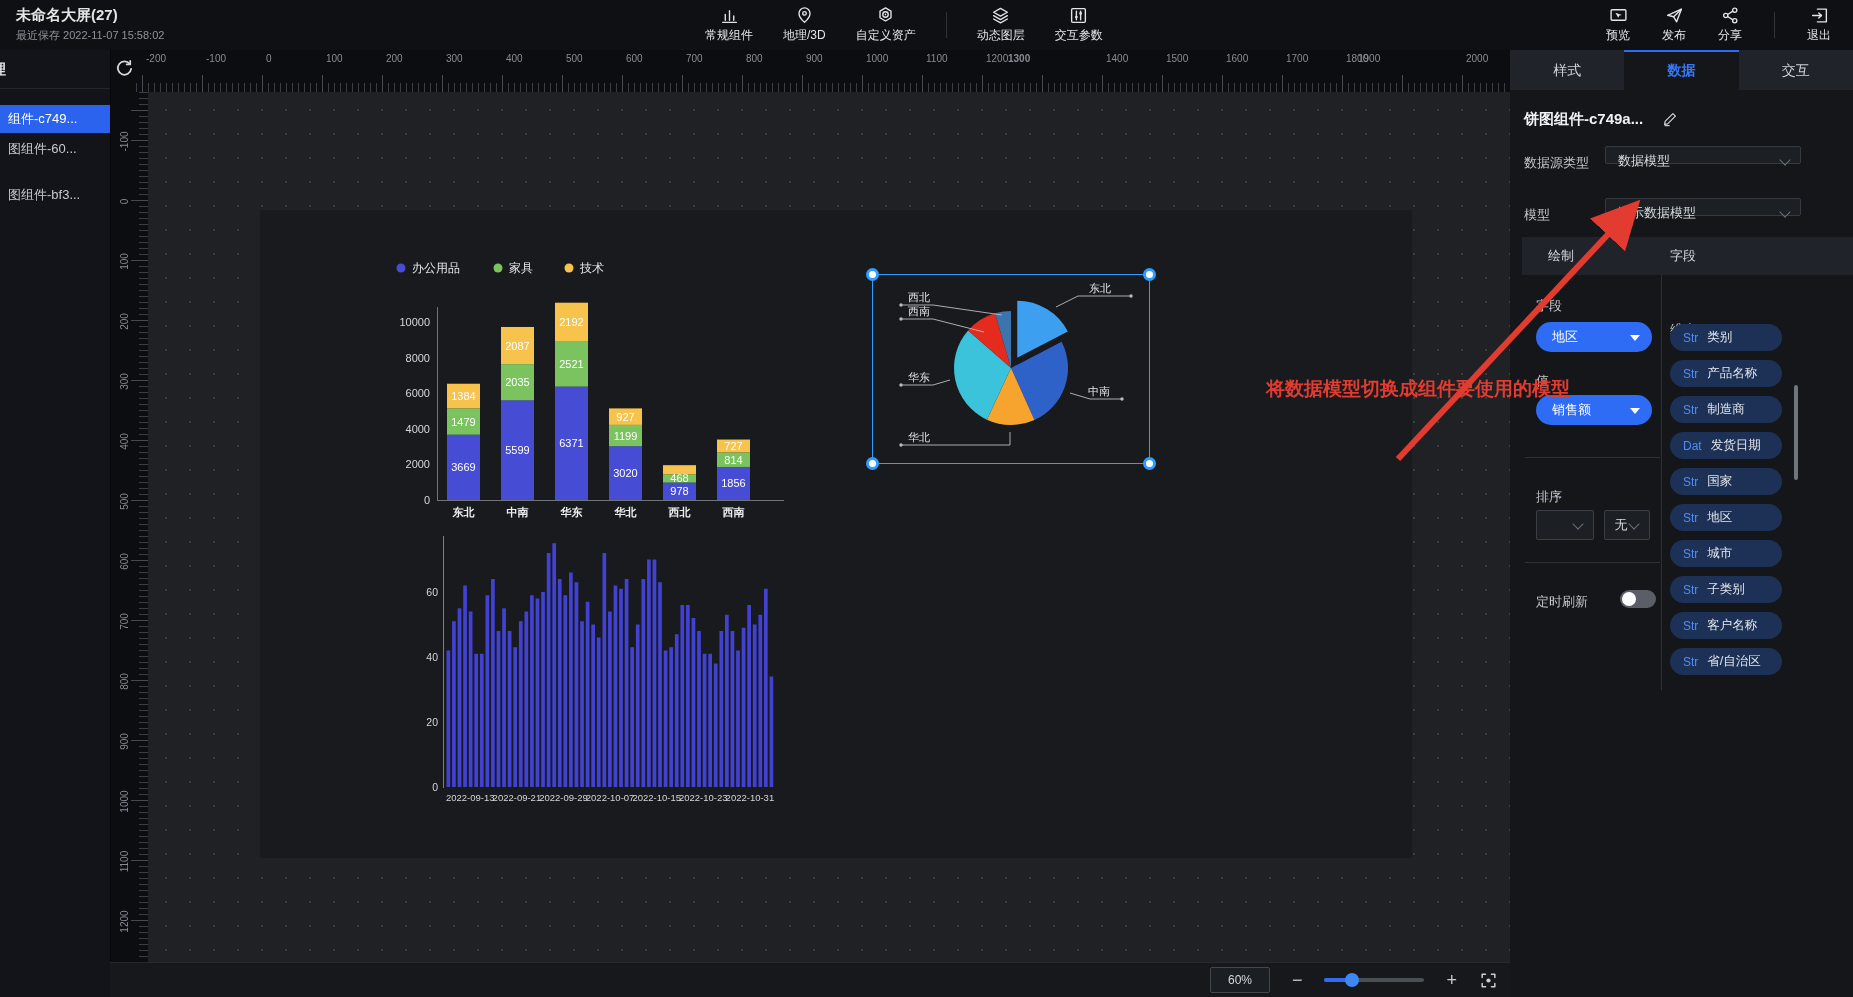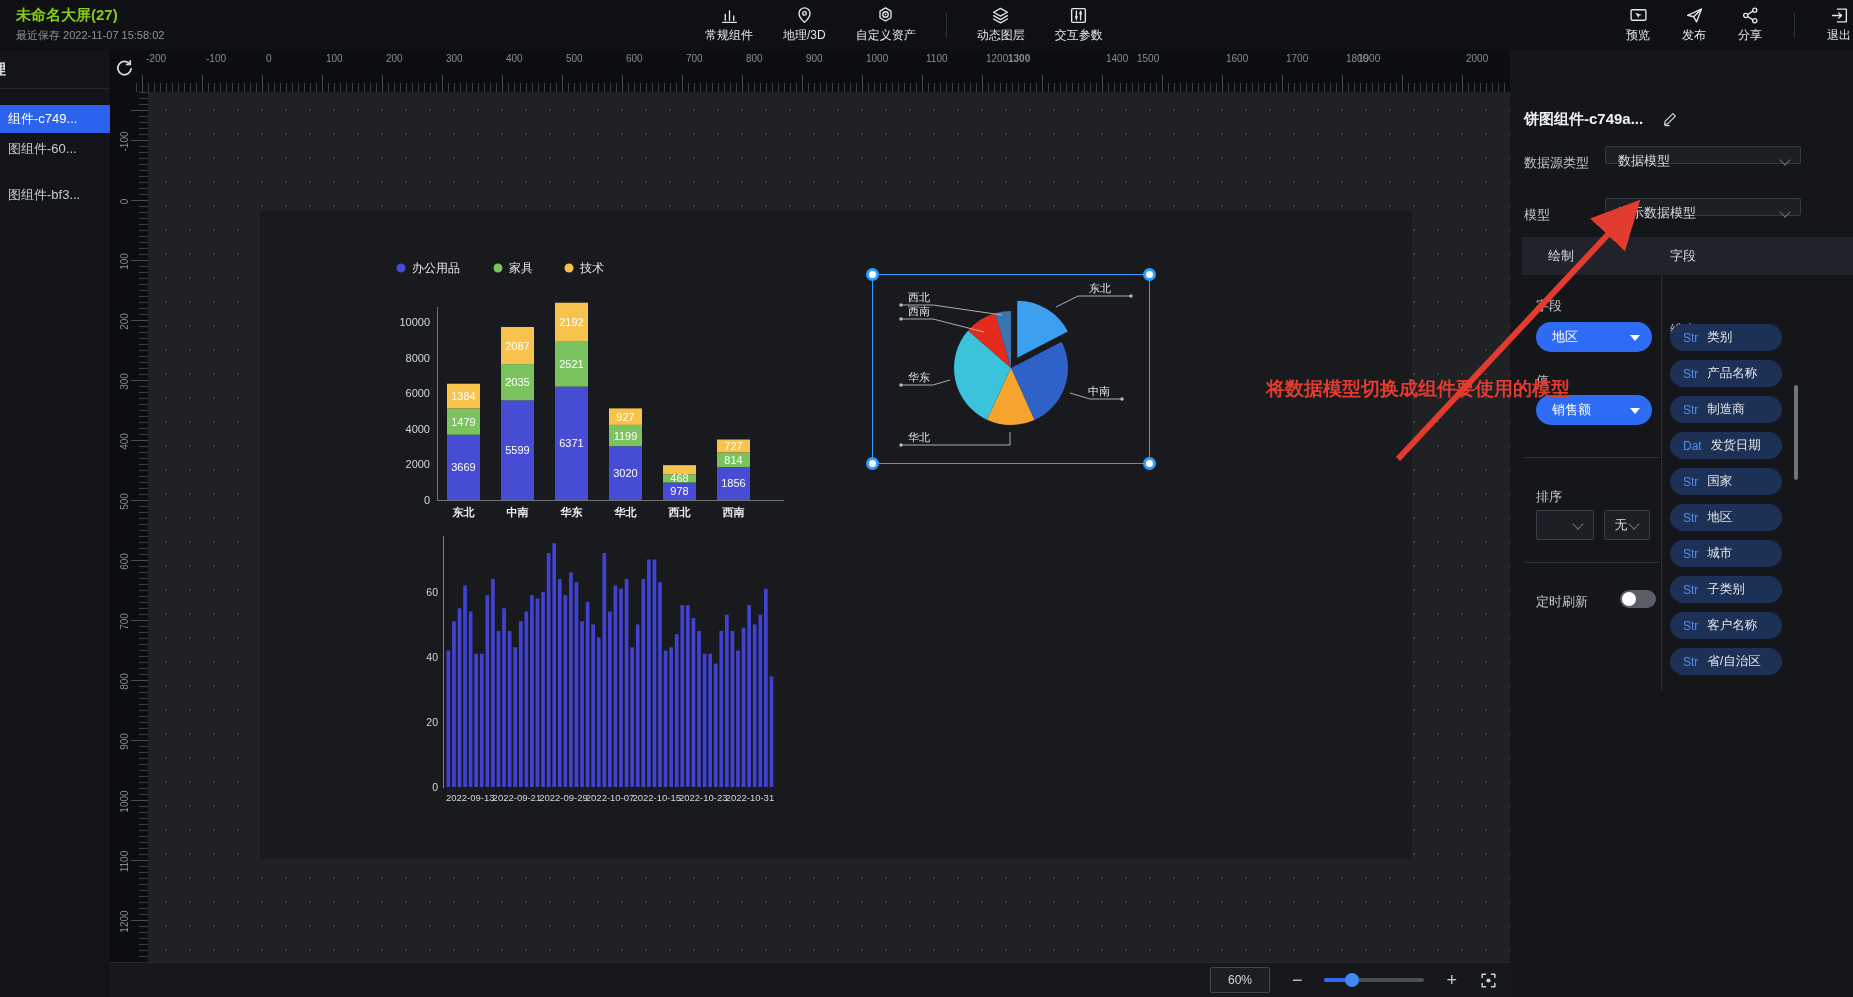--- a/index.html
+++ b/index.html
@@ -3,24 +3,24 @@
 <meta charset="utf-8">
 <style>
   html,body{margin:0;padding:0;background:#0f1013;width:1853px;height:997px;overflow:hidden;
     font-family:"Liberation Sans","DejaVu Sans",sans-serif;-webkit-font-smoothing:antialiased;}
   .app{position:absolute;left:0;top:0;width:1853px;height:997px;}
   svg{font-family:inherit;}
   svg text{font-family:inherit;}
 
   
   .topbar{position:absolute;left:0;top:0;width:1853px;height:50px;background:#0f1013;z-index:20;}
-  .tb-title{position:absolute;left:16px;top:6px;font-size:15px;font-weight:bold;color:#84cc16;}
+  .tb-title{position:absolute;left:16px;top:6px;font-size:15px;font-weight:bold;color:#e5e5e5;}
   .tb-sub{position:absolute;left:16px;top:28px;font-size:11px;color:#8f949c;}
   .tools{position:absolute;left:705px;top:0;height:50px;display:flex;align-items:center;gap:30px;}
-  .actions{position:absolute;right:2px;top:0;height:50px;display:flex;align-items:center;gap:32px;text-align:center;}
+  .actions{position:absolute;right:22px;top:0;height:50px;display:flex;align-items:center;gap:32px;text-align:center;}
   .tool{display:flex;flex-direction:column;align-items:center;gap:2px;color:#e2e5e9;font-size:12px;cursor:pointer;}
   .tool svg{width:19px;height:19px;stroke:#e2e5e9;fill:none;stroke-width:1.3;stroke-linecap:round;stroke-linejoin:round;}
   .vdiv{width:1px;height:26px;background:#2f3338;}
 
   
   .sidebar{position:absolute;left:0;top:50px;width:110px;height:947px;background:#131419;z-index:10;border-right:1px solid #060708;}
   .sb-header{position:absolute;left:0;top:0;width:110px;height:38px;border-bottom:1px solid #24262b;overflow:hidden;}
   .sb-header span{position:absolute;left:-8px;top:11px;font-size:14px;font-weight:bold;color:#dfe2e6;}
   .sb-item{position:absolute;left:0;width:110px;height:28px;line-height:28px;padding-left:8px;box-sizing:border-box;
     font-size:13px;color:#c7cbd1;white-space:nowrap;overflow:hidden;cursor:pointer;}
@@ -215,21 +215,21 @@
       <span style="left: 430px;">500</span>
       <span style="left: 490px;">600</span>
       <span style="left: 550px;">700</span>
       <span style="left: 610px;">800</span>
       <span style="left: 670px;">900</span>
       <span style="left: 730px;">1000</span>
       <span style="left: 790px;">1100</span>
       <span style="left: 850px;">1200</span>
       <span style="left: 872px; font-weight: bold;">1300</span>
       <span style="left: 970px;">1400</span>
-      <span style="left: 1001px;">1500</span>
+      <span style="left: 1030px;">1500</span>
       <span style="left: 1090px;">1600</span>
       <span style="left: 1150px;">1700</span>
       <span style="left: 1210px;">1800</span>
       <span style="left: 1222px;">1900</span>
       <span style="left: 1330px;">2000</span>
     </div>
   <div class="ruler-v" id="rulerV">
     <div class="minor"></div>
       <div class="major"></div>
   <span style="top: 44px;">-100</span>
@@ -425,20 +425,25 @@
     <div class="zbtn">+</div>
     <div class="fitbtn">
       <svg viewBox="0 0 18 18">
         <path d="M3 6.2 V3 H6.2 M11.8 3 H15 V6.2 M15 11.8 V15 H11.8 M6.2 15 H3 V11.8"></path>
         <circle cx="9" cy="9" r="2" fill="#cdd0d5" stroke="none"></circle>
       </svg>
     </div>
   </div>
 
   <aside class="panel">
+    <div class="ptabs">
+      <div class="ptab">样式</div>
+      <div class="ptab active">数据</div>
+      <div class="ptab">交互</div>
+    </div>
     <div class="ptitle">饼图组件-c749a...</div>
     <div class="pencil">
       <svg viewBox="0 0 16 16">
         <path d="M2.6 13.4 l.5-3 L10.9 2.6 l2.5 2.5 L5.6 12.9 Z"></path>
           <path d="M2.6 14.6 h5"></path>
       </svg>
     </div>
     <div class="plabel" style="left:14px;top:104px;">数据源类型</div>
     <div class="pselect" style="top:96px;">
       <span>数据模型</span>

